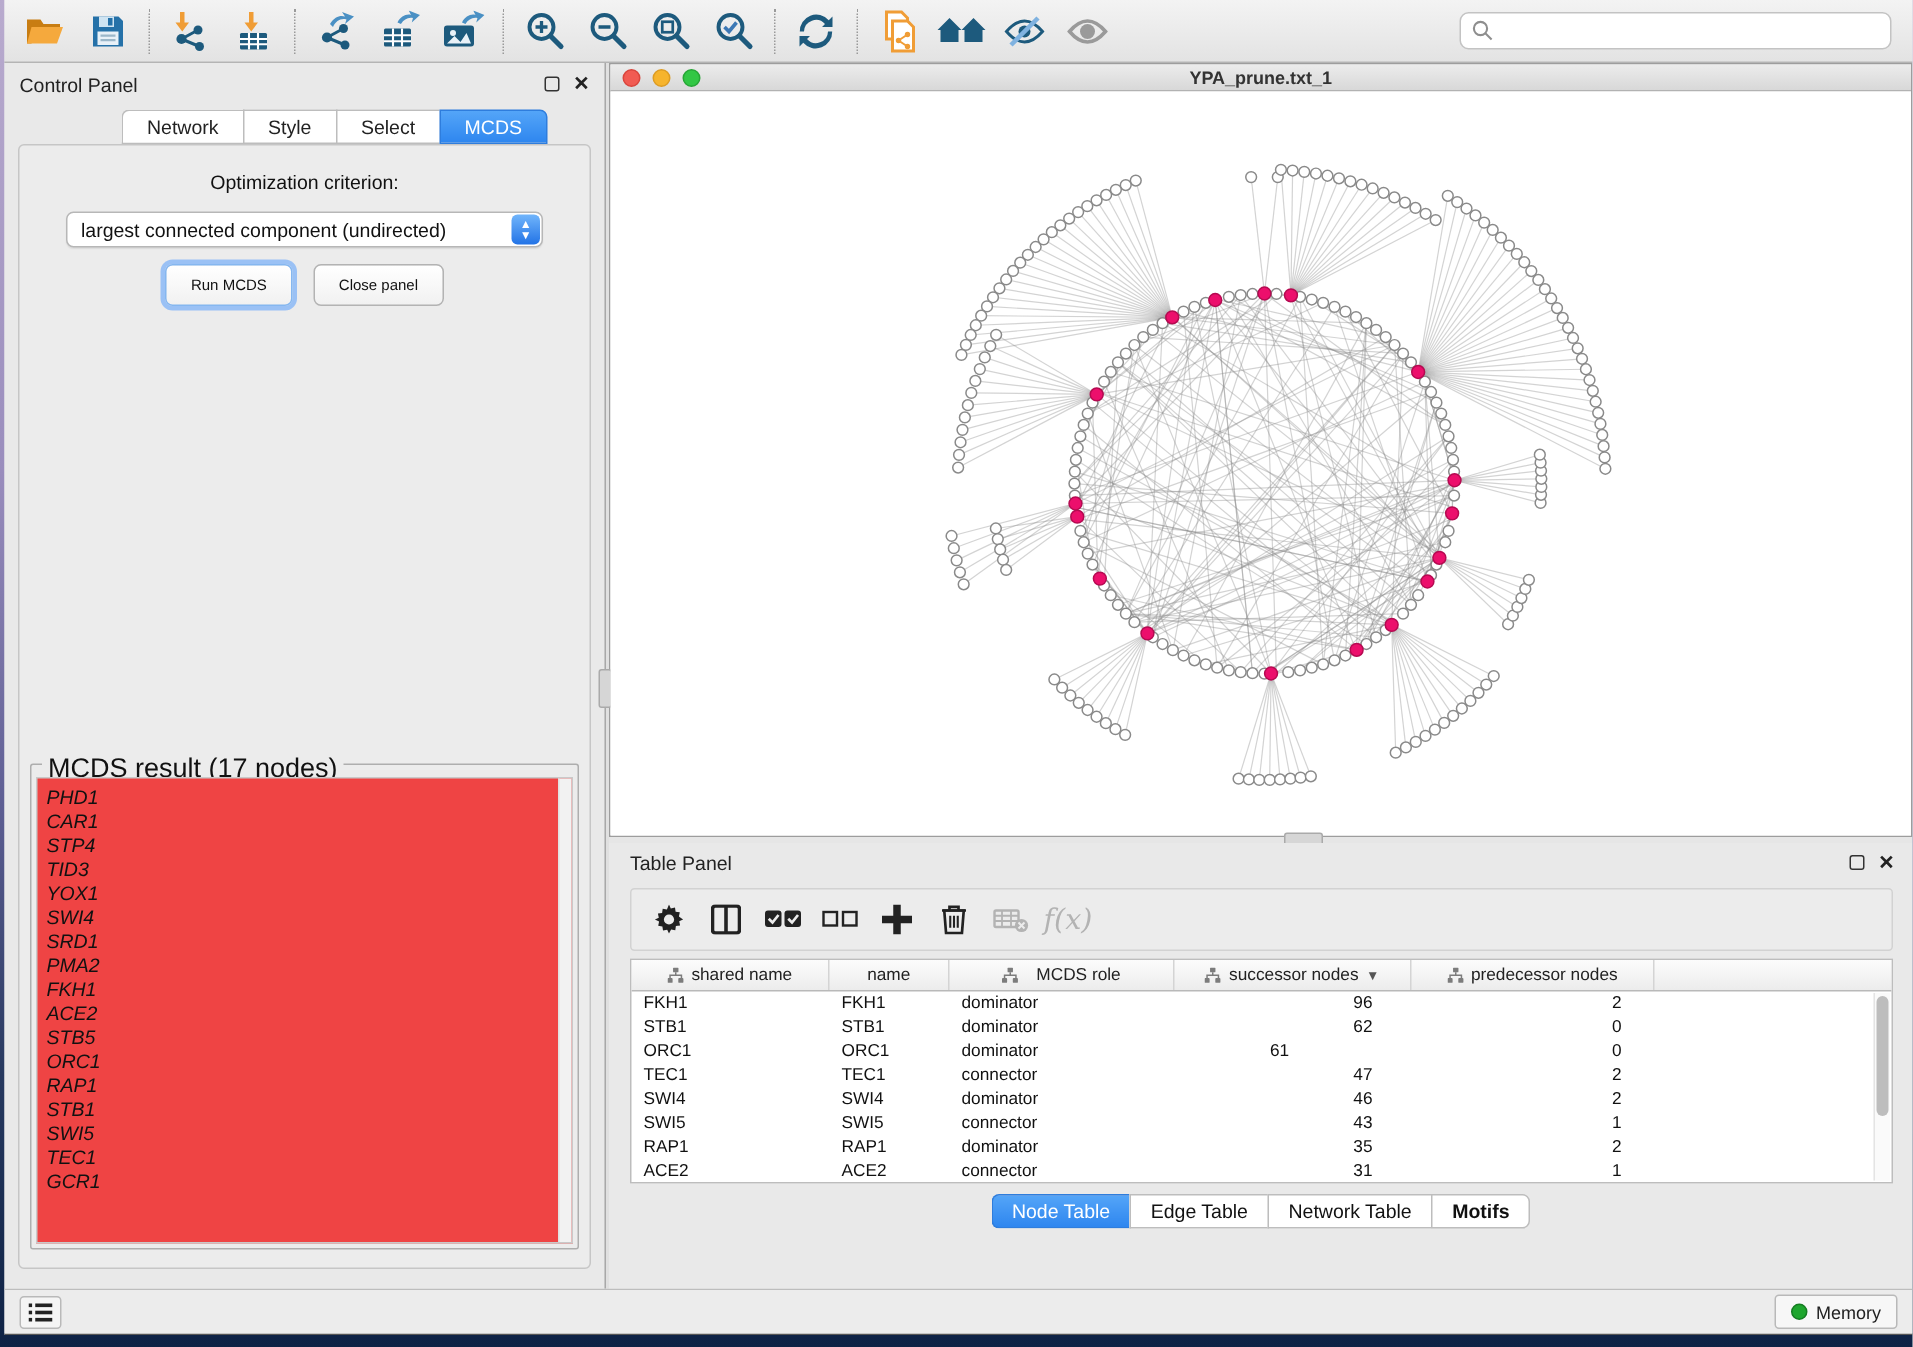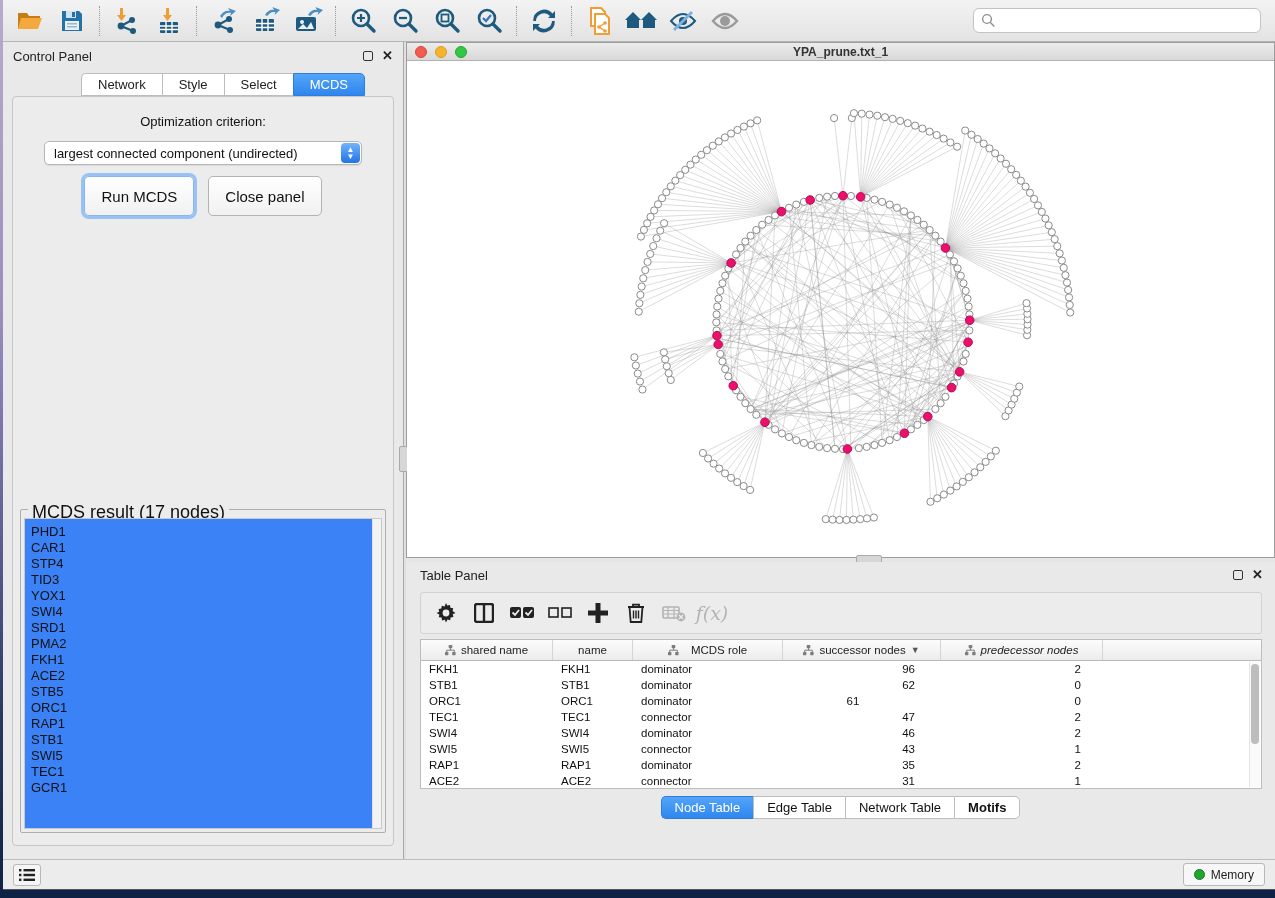--- a/index.html
+++ b/index.html
@@ -35,25 +35,25 @@
   .cp-tab { height:23px; padding:0 16px; background:#fff; border:1px solid #bdbdbd; border-right:none; display:flex; align-items:center; font-size:13px; color:#222; }
   .cp-tab:first-child { border-radius:5px 0 0 0; }
   .cp-tab:last-child { border-right:1px solid #bdbdbd; border-radius:0 5px 0 0; }
   .cp-tab.active { background:linear-gradient(#54a5f8,#2e86ef); color:#fff; border-color:#2e7ddd; }
   #cp-body { position:absolute; left:9px; right:9px; top:54px; bottom:13px; background:#ececec; border:1px solid #c6c6c6; border-radius:4px; }
   #opt-label { text-align:center; margin-top:17px; font-size:13px; color:#111; }
   #criterion-select { margin:12px auto 0; width:318px; height:24px; background:#fff; border:1px solid #b7b7b7; border-radius:5px; display:flex; align-items:center; position:relative; box-shadow:0 1px 1px rgba(0,0,0,.08); }
   #criterion-value { padding-left:9px; font-size:13px; color:#111; white-space:nowrap; }
   #criterion-stepper { position:absolute; right:1px; top:1px; bottom:1px; width:19px; border-radius:4px; background:linear-gradient(#71b5fb,#2273e6); color:#fff; display:flex; flex-direction:column; align-items:center; justify-content:center; font-size:8px; line-height:7px; }
   #mcds-buttons { display:flex; justify-content:center; gap:14px; margin-top:11px; }
-  .mac-btn { height:40px; padding:0 16px; background:linear-gradient(#ffffff,#f1f1f1); border:1px solid #b3b3b3; border-radius:5px; font-family:"Liberation Sans",sans-serif; font-size:15px; color:#111; }
+  .mac-btn { height:28px; padding:0 16px; background:linear-gradient(#ffffff,#f1f1f1); border:1px solid #b3b3b3; border-radius:5px; font-family:"Liberation Sans",sans-serif; font-size:10px; color:#111; }
   .mac-btn.focused { box-shadow:0 0 0 3px rgba(110,170,250,.65); border-color:#85b7f0; }
   #result-group { position:absolute; left:7px; right:7px; top:412px; bottom:12px; border:1px solid #aeaeae; border-radius:2px; }
   #result-legend { position:absolute; top:-8px; left:7px; background:#ececec; padding:0 4px; font-size:18px; color:#111; }
-  #result-list { position:absolute; left:3px; right:3px; top:8px; bottom:3px; background:#3b82f6; border:1px solid #c9c9c9; overflow:hidden; padding:5px 0 4px 6px; }
+  #result-list { position:absolute; left:3px; right:3px; top:8px; bottom:3px; background:#ef4444; border:1px solid #c9c9c9; overflow:hidden; padding:5px 0 4px 6px;font-style:italic; }
   .result-item { font-size:13px; line-height:16px; color:#111; }
   #result-scroll { position:absolute; right:4px; top:9px; bottom:4px; width:9px; background:#f2f2f2; border-left:1px solid #e0e0e0; }
 
   
   #vsplit { width:3px; flex:0 0 3px; background:#e0e0e0; border-left:1px solid #a8a8a8; position:relative; }
   .split-handle-v { position:absolute; left:-5px; top:404px; width:9px; height:26px; background:#d6d6d6; border:1px solid #aaa; border-radius:2px; }
   #right-col { flex:1; display:flex; flex-direction:column; min-width:0; }
   #hsplit { height:4px; flex:0 0 4px; background:#e6e6e6; position:relative; }
   .split-handle-h { position:absolute; top:-3px; left:450px; width:26px; height:9px; background:#d6d6d6; border:1px solid #aaa; border-radius:2px; }
 
@@ -966,21 +966,21 @@
               <div class="th" style="width: 158px;">
                 <svg class="hicon" width="11" height="11" viewBox="0 0 11 11" fill="currentColor">
                   <rect x="3.7" y="0" width="3.6" height="3.2" rx="0.6"></rect>
                   <rect x="0" y="7" width="3.4" height="3.2" rx="0.6"></rect>
                   <rect x="7.2" y="7" width="3.4" height="3.2" rx="0.6"></rect>
                   <path d="M5.5 3.2v2M1.7 7V5.2h7.6V7" stroke="currentColor" stroke-width="1" fill="none"></path>
                 </svg>
                 <span>successor nodes</span>
                 <span class="sort">▼</span>
               </div>
-              <div class="th" style="width: 162px; font-style: italic;">
+              <div class="th" style="width: 162px;">
                 <svg class="hicon" width="11" height="11" viewBox="0 0 11 11" fill="currentColor">
                   <rect x="3.7" y="0" width="3.6" height="3.2" rx="0.6"></rect>
                   <rect x="0" y="7" width="3.4" height="3.2" rx="0.6"></rect>
                   <rect x="7.2" y="7" width="3.4" height="3.2" rx="0.6"></rect>
                   <path d="M5.5 3.2v2M1.7 7V5.2h7.6V7" stroke="currentColor" stroke-width="1" fill="none"></path>
                 </svg>
                 <span>predecessor nodes</span>
               </div>
               <div class="th" style="flex: 1 1 0%; border-right: none;"></div>
             </div>

